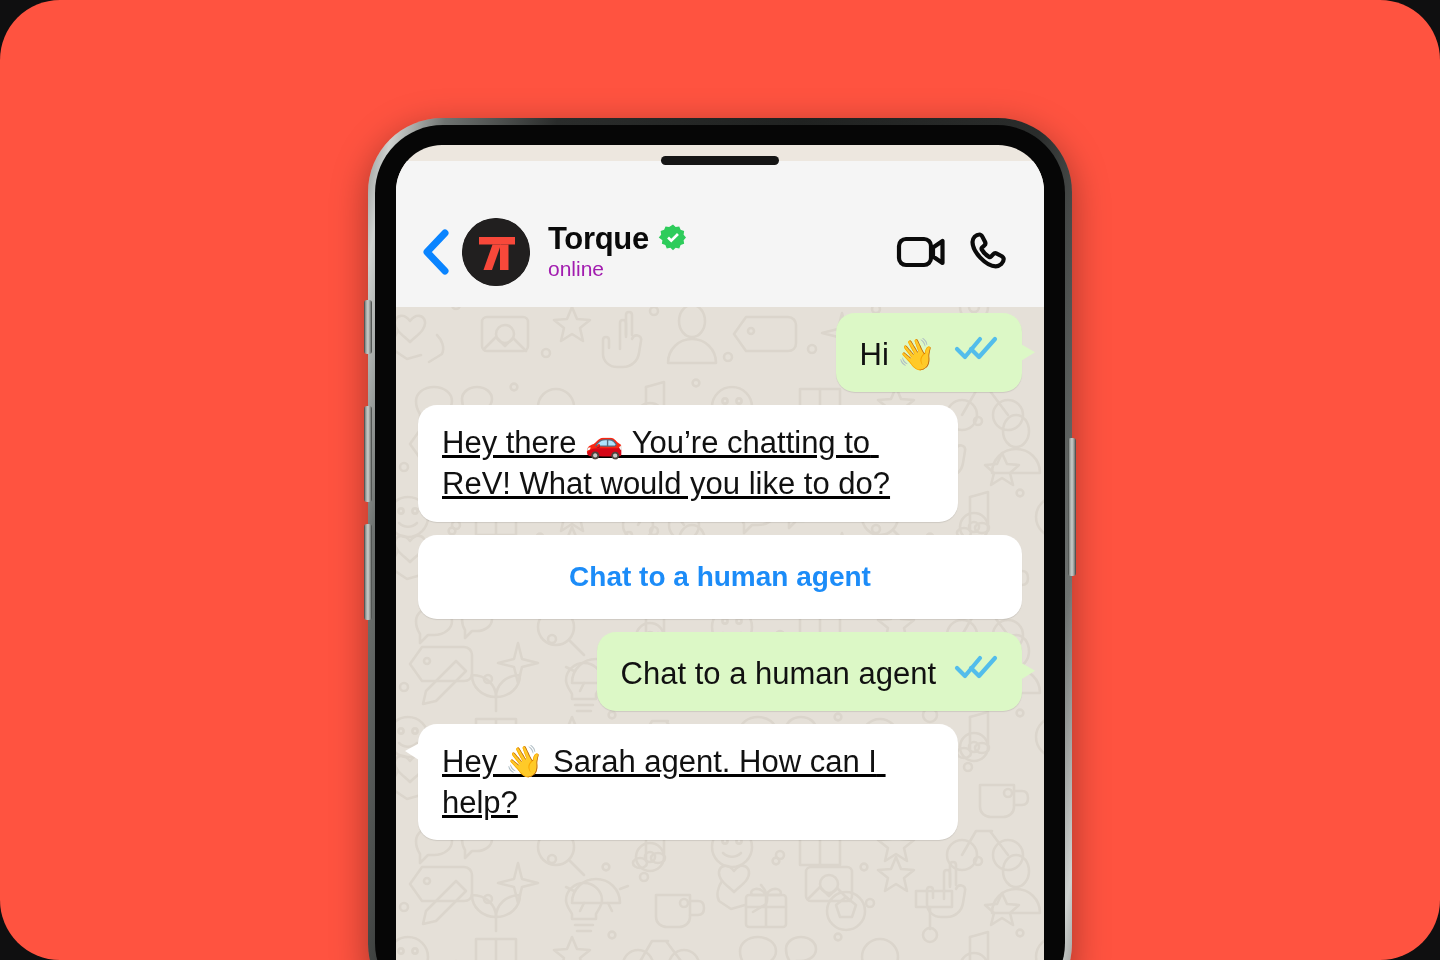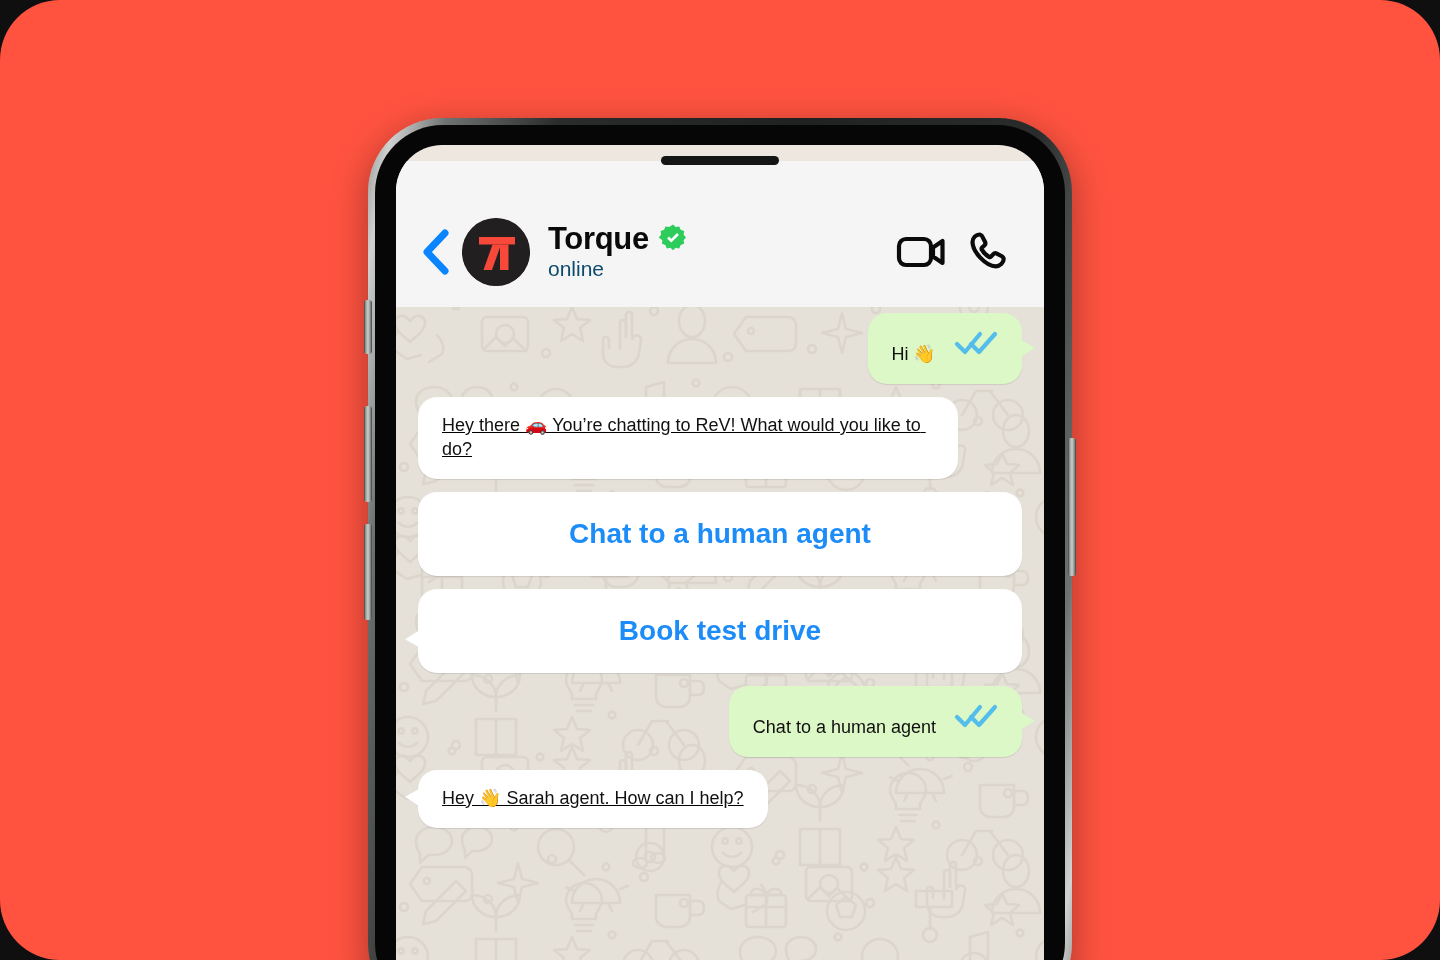--- a/index.html
+++ b/index.html
@@ -122,21 +122,21 @@
   }
   #contact-name {
     font-size: 31px;
     font-weight: bold;
     color: #0A0A0A;
     letter-spacing: -0.3px;
     line-height: 1.08;
   }
   #contact-status {
     font-size: 21px;
-    color: #0c4a6e;
+    color: #a21caf;
     line-height: 1.25;
     margin-top: 1px;
   }
   #header-actions {
     display: flex;
     align-items: center;
     gap: 20px;
     flex: 0 0 auto;
   }
   .hdr-icon { display: flex; align-items: center; justify-content: center; }
@@ -166,21 +166,21 @@
   .row { display: flex; width: 100%; }
   .row.out { justify-content: flex-end; }
   .row.in  { justify-content: flex-start; text-decoration: underline; }
 
   .bubble {
     position: relative;
     max-width: 540px;
     border-radius: 19px;
     padding: 17px 24px;
     box-sizing: border-box;
-    font-size: 18px;
+    font-size: 31px;
     line-height: 1.33;
     color: #111111;
     box-shadow: 0 1px 1px rgba(0,0,0,0.10);
   }
   .bubble.out { background: #DCF8C6; }
   .bubble.in  { background: #FFFFFF; }
 
   .bubble .txt { white-space: pre-wrap; }
 
   
@@ -424,23 +424,20 @@
               </div>
               <span class="tail right-mid"></span>
             </div>
           </div>
           <div class="row in">
             <div class="bubble in"><span class="txt">Hey there 🚗 You’re chatting to ReV! What would you like to do?</span></div>
           </div>
           <div class="quick-row">
             <div class="quick-btn">Chat to a human agent</div>
           </div>
-          <div class="quick-row">
-            <div class="quick-btn">Book test drive<span class="tail left-bottom"></span></div>
-          </div>
           <div class="row out">
             <div class="bubble out">
               <div class="bubble-flex">
                 <span class="txt">Chat to a human agent</span>
                 <span class="ticks"><svg width="44" height="26" viewBox="0 0 44 26">
                     <path d="M3 14 L11 22 L26 4" fill="none" stroke="#53BDEB" stroke-width="4.2" stroke-linecap="round" stroke-linejoin="round"></path>
                     <path d="M17 14 L25 22 L41 4" fill="none" stroke="#53BDEB" stroke-width="4.2" stroke-linecap="round" stroke-linejoin="round"></path>
                   </svg></span>
               </div>
               <span class="tail right-mid"></span>

